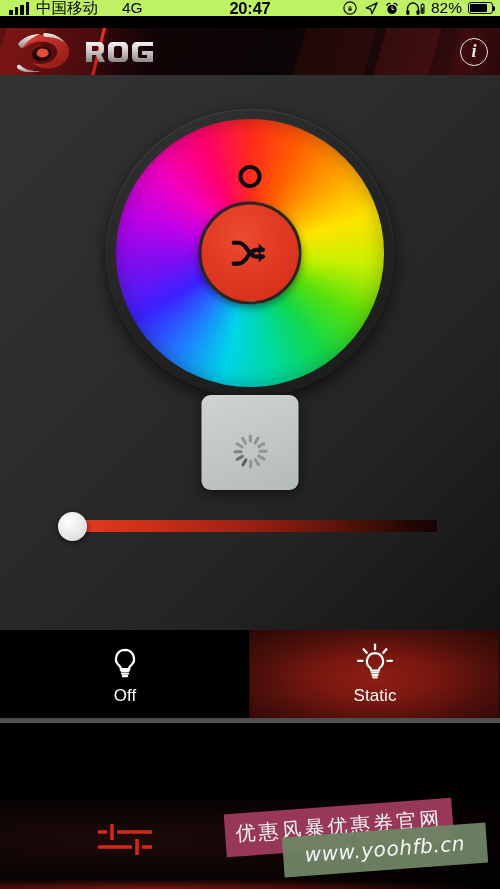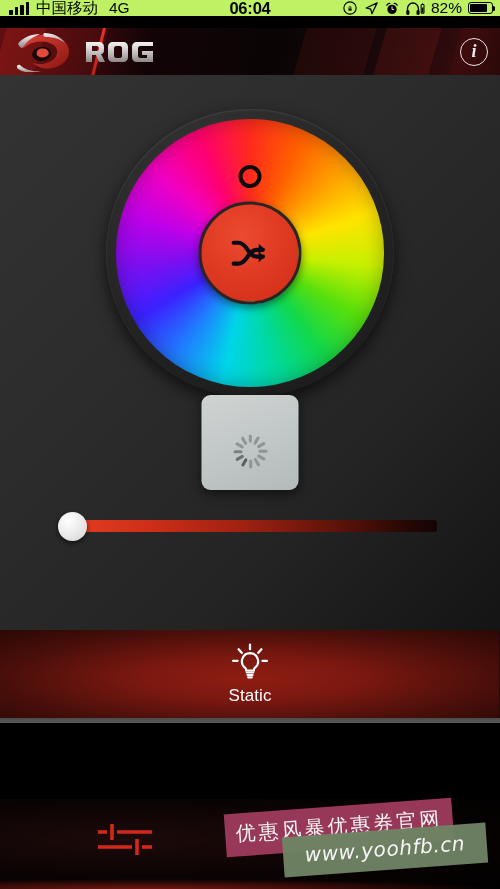--- a/index.html
+++ b/index.html
@@ -16,21 +16,21 @@
     font-size:17px; font-weight:bold;
   }
   .sb-left { display:flex; align-items:center; gap:7px; padding-left:9px; flex:0 0 auto; }
   .sb-bars { display:flex; align-items:flex-end; gap:2px; height:13px; }
   .sb-bars i { display:block; width:3.5px; background:#000; border-radius:0.5px; }
   .sb-bars i:nth-child(1){height:5px;}
   .sb-bars i:nth-child(2){height:7.5px;}
   .sb-bars i:nth-child(3){height:10px;}
   .sb-bars i:nth-child(4){height:13px;}
   .sb-carrier { font-size:15.5px; font-weight:normal; letter-spacing:0px; }
-  .sb-net { font-size:15.5px; font-weight:normal; margin-left:4px; }
+  .sb-net { font-size:15.5px; font-weight:normal; margin-left:17px; }
   .sb-center { position:absolute; left:0; right:0; text-align:center; font-size:16.5px; font-weight:bold; letter-spacing:-0.2px;}
   .sb-right { margin-left:auto; display:flex; align-items:center; gap:6px; padding-right:7px; position:relative; z-index:2;}
   .sb-pct { font-size:15.5px; font-weight:normal; }
   .sb-batt {
     width:25px; height:12px; border:1.3px solid #000; border-radius:3px;
     position:relative; padding:1.3px;
   }
   .sb-batt::after{
     content:""; position:absolute; right:-3.4px; top:3.2px; width:2px; height:4.5px;
     background:#000; border-radius:0 1.5px 1.5px 0;
@@ -213,21 +213,21 @@
     <div class="sb-left">
       <span class="sb-bars">
         <i></i>
           <i></i>
           <i></i>
           <i></i>
       </span>
       <span class="sb-carrier">中国移动</span>
       <span class="sb-net">4G</span>
     </div>
-    <div class="sb-center">06:04</div>
+    <div class="sb-center">20:47</div>
     <div class="sb-right">
       <svg width="16" height="16" viewBox="0 0 24 24">
         <circle cx="12" cy="12" r="9.2" fill="none" stroke="#000" stroke-width="1.7"></circle>
         <path d="M9.6 12.6h4.8v3.4H9.6z" fill="#000"></path>
         <path d="M10.5 12.4v-1.1a1.5 1.5 0 013 0v1.1" fill="none" stroke="#000" stroke-width="1.2"></path>
       </svg>
       <svg width="15" height="15" viewBox="0 0 24 24">
         <path d="M21 3L3.5 11.2l7.3 1.9 1.9 7.3z" fill="none" stroke="#000" stroke-width="2" stroke-linejoin="round"></path>
       </svg>
       <svg width="14" height="15" viewBox="0 0 24 24">
@@ -327,20 +327,30 @@
     </div>
 
     <div class="slider">
       <div class="slider-track"></div>
       <div class="slider-thumb"></div>
     </div>
   </div>
 
   <div class="modes">
 
+    <div class="mode">
+      <span class="mode-icon">
+        <svg width="36" height="36" viewBox="0 0 24 24">
+          <path d="M12 3.2a6 6 0 00-3.7 10.7c.6.5.9 1.1.9 1.8v.3h5.6v-.3c0-.7.3-1.3.9-1.8A6 6 0 0012 3.2z" fill="none" stroke="#fff" stroke-width="1.5"></path>
+          <path d="M9.6 17.2h4.8M10 19h4M10.6 20.8h2.8" stroke="#fff" stroke-width="1.5" stroke-linecap="round"></path>
+        </svg>
+      </span>
+      <span class="mode-label">Off</span>
+      <div class="mode-div" style="right:0"></div>
+    </div>
 
     <div class="mode sel">
       <span class="mode-icon">
         <svg width="40" height="40" viewBox="0 0 26 26">
           <path d="M13 6.6a5.3 5.3 0 00-3.3 9.4c.5.4.8 1 .8 1.6v.3h5v-.3c0-.6.3-1.2.8-1.6A5.3 5.3 0 0013 6.6z" fill="none" stroke="#fff" stroke-width="1.4"></path>
           <path d="M10.9 19.2h4.2M11.3 20.8h3.4M11.8 22.3h2.4" stroke="#fff" stroke-width="1.4" stroke-linecap="round"></path>
           <path d="M13 1v3.1M5.6 4.1l2 2.3M20.4 4.1l-2 2.3M2 11.6h2.9M21.1 11.6H24" stroke="#fff" stroke-width="1.5" stroke-linecap="round"></path>
         </svg>
       </span>
       <span class="mode-label">Static</span>

